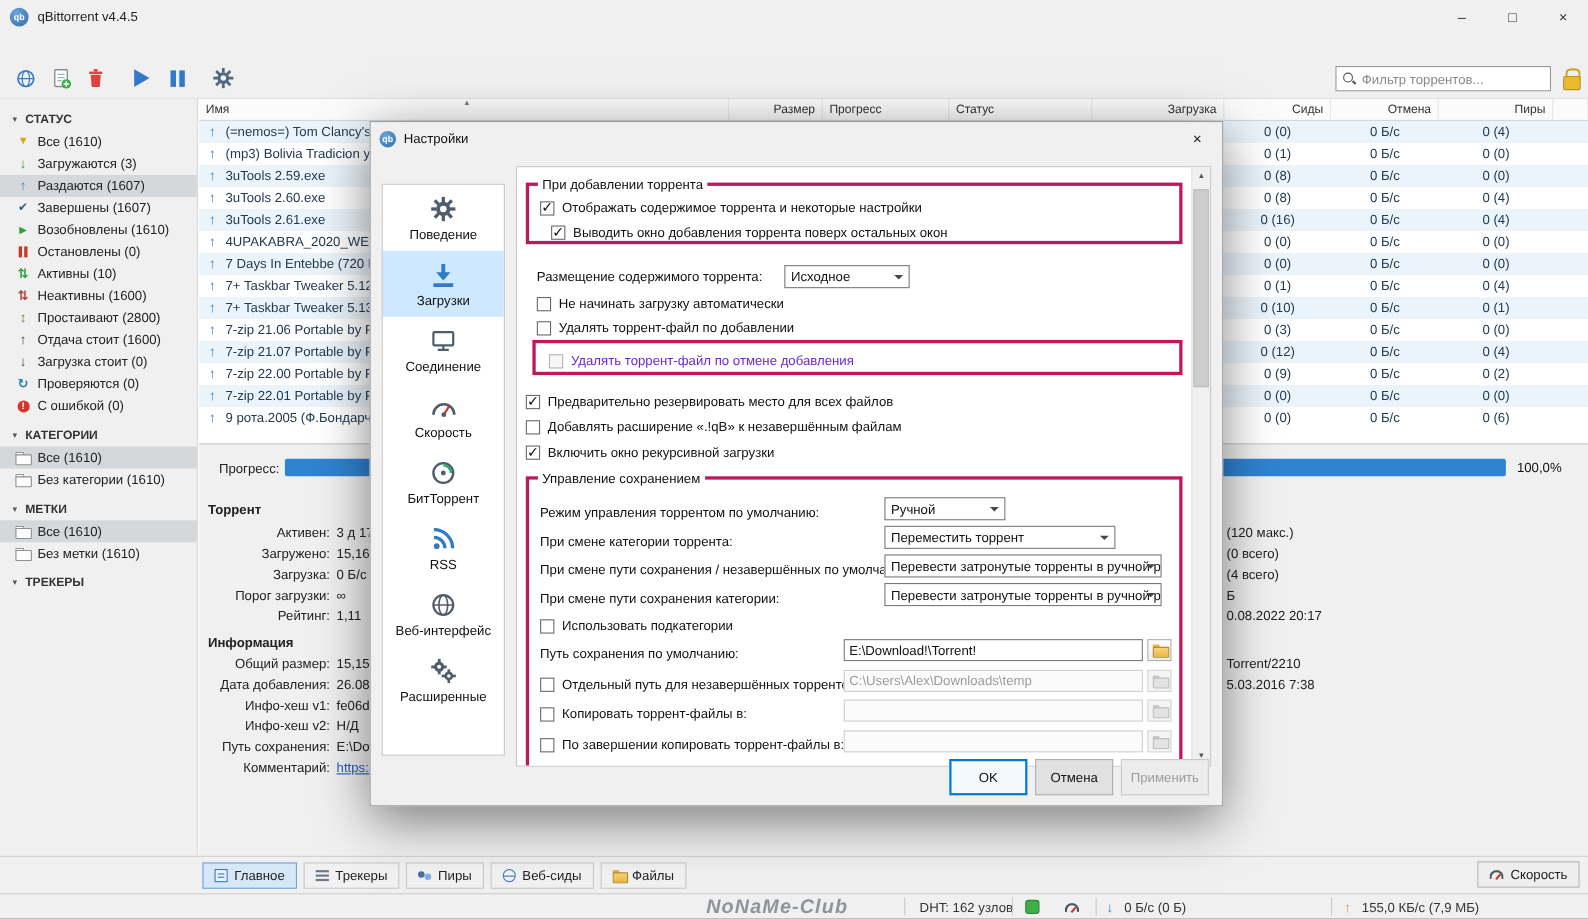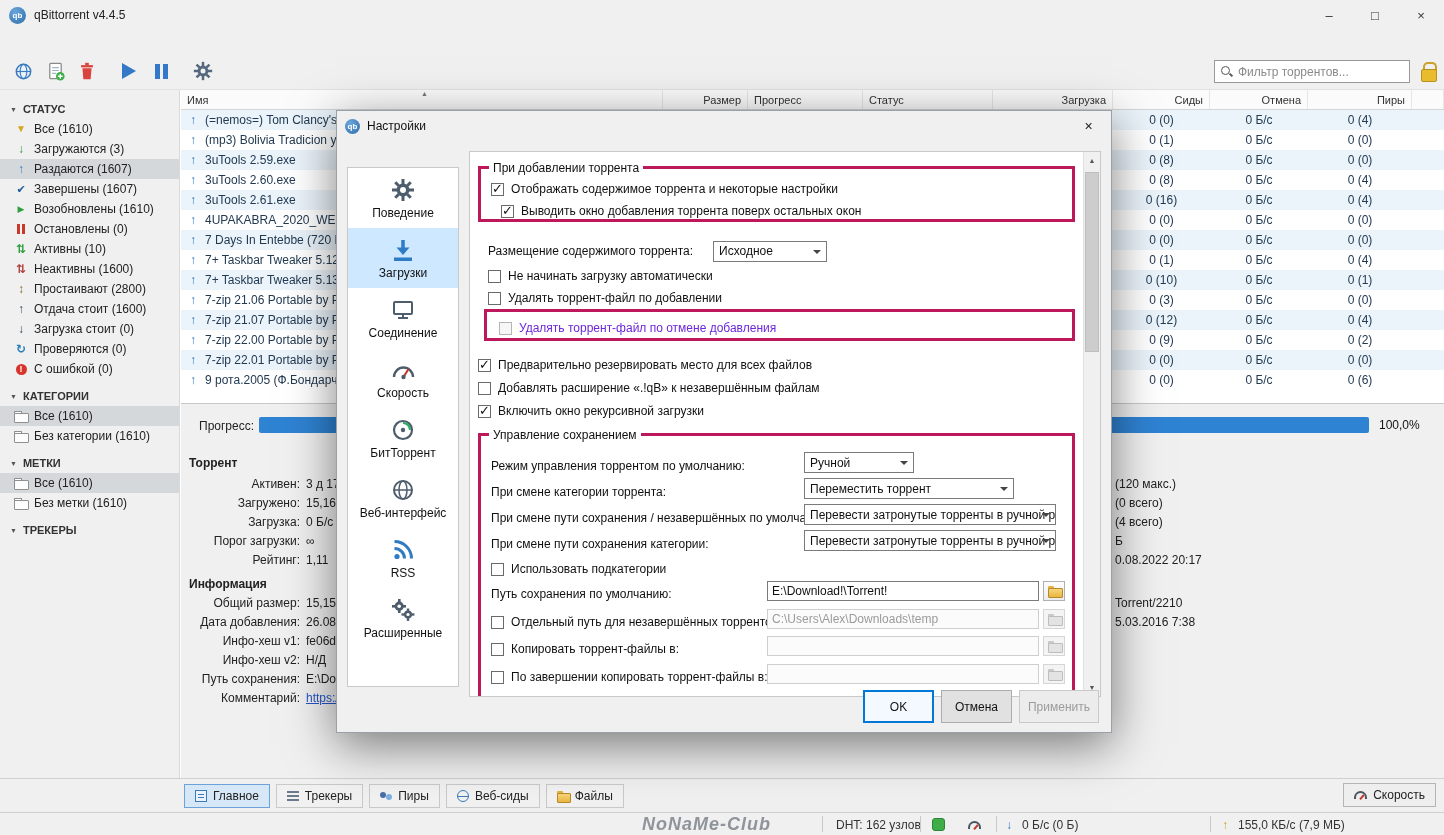--- a/index.html
+++ b/index.html
@@ -671,36 +671,36 @@
               <circle cx="13" cy="13" r="9" fill="none" stroke="#4e5d6c" stroke-width="2.2"></circle>
               <path d="M13 6a7 7 0 017 7" fill="none" stroke="#27ae60" stroke-width="2.2"></path>
               <circle cx="13" cy="13" r="2.2" fill="#4e5d6c"></circle>
             </svg>
         </span>
         <span class="nav-lbl">БитТоррент</span>
       </div>
       <div class="nav-item">
         <span class="nav-ico">
           <svg width="26" height="26" viewBox="0 0 26 26">
+              <circle cx="7" cy="19.5" r="2.6" fill="#2f7bc4"></circle>
+              <path d="M4.5 11.5a10 10 0 0110 10" fill="none" stroke="#2f7bc4" stroke-width="3"></path>
+              <path d="M4.5 4.5a17 17 0 0117 17" fill="none" stroke="#2f7bc4" stroke-width="3"></path>
+            </svg>
+        </span>
+        <span class="nav-lbl">RSS</span>
+      </div>
+      <div class="nav-item">
+        <span class="nav-ico">
+          <svg width="26" height="26" viewBox="0 0 26 26">
               <circle cx="13" cy="13" r="9" fill="none" stroke="#4e5d6c" stroke-width="2"></circle>
               <ellipse cx="13" cy="13" rx="4" ry="9" fill="none" stroke="#4e5d6c" stroke-width="1.5"></ellipse>
               <path d="M4 13h18" stroke="#4e5d6c" stroke-width="1.5"></path>
             </svg>
         </span>
         <span class="nav-lbl">Веб-интерфейс</span>
-      </div>
-      <div class="nav-item">
-        <span class="nav-ico">
-          <svg width="26" height="26" viewBox="0 0 26 26">
-              <circle cx="7" cy="19.5" r="2.6" fill="#2f7bc4"></circle>
-              <path d="M4.5 11.5a10 10 0 0110 10" fill="none" stroke="#2f7bc4" stroke-width="3"></path>
-              <path d="M4.5 4.5a17 17 0 0117 17" fill="none" stroke="#2f7bc4" stroke-width="3"></path>
-            </svg>
-        </span>
-        <span class="nav-lbl">RSS</span>
       </div>
       <div class="nav-item">
         <span class="nav-ico">
           <svg width="26" height="26" viewBox="0 0 26 26">
               <g fill="#4e5d6c">
                 <rect x="8" y="2" width="2.6" height="4"></rect>
                 <rect x="8" y="12" width="2.6" height="4"></rect>
                 <rect x="2" y="8" width="4" height="2.6"></rect>
                 <rect x="12" y="8" width="4" height="2.6"></rect>
                 <circle cx="9.2" cy="9.2" r="4.6"></circle>

